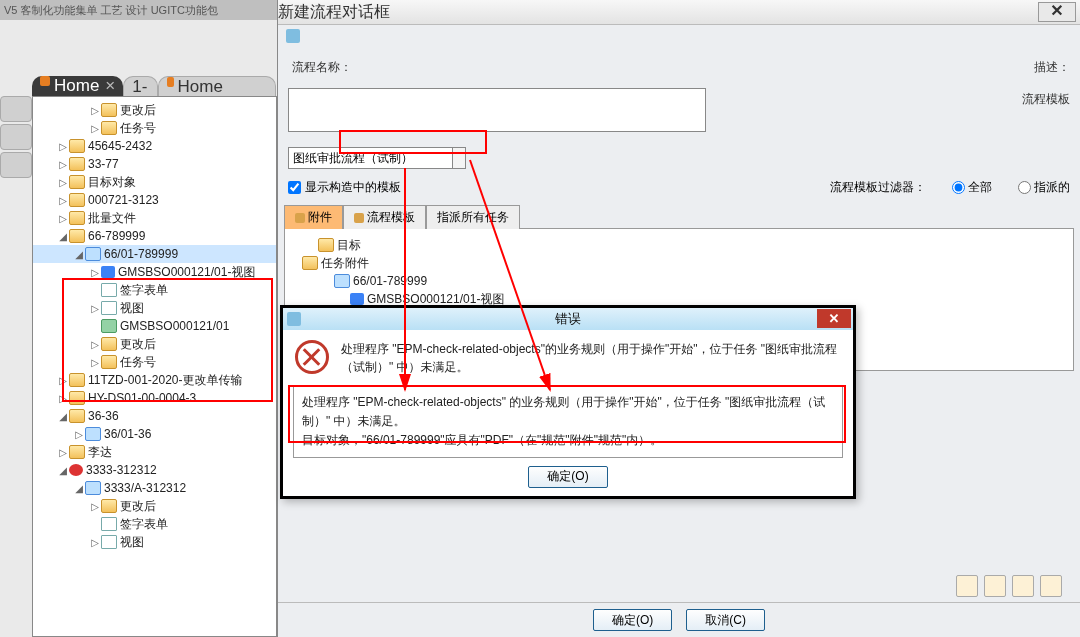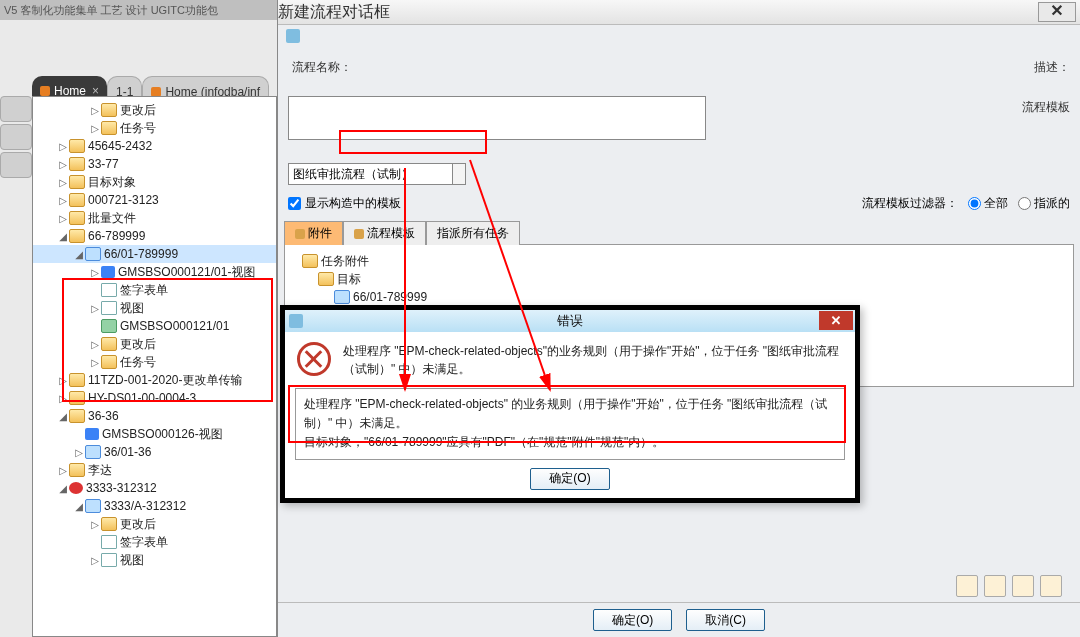--- a/index.html
+++ b/index.html
@@ -4,21 +4,21 @@
 <style>
 html,body{margin:0;padding:0;font-family:"Microsoft YaHei","Segoe UI",Tahoma,sans-serif;font-size:12px;background:#f0f0f0;overflow:hidden}
 #root{position:relative;width:1080px;height:637px;background:#eaeaea}
 
 
 .top-strip{position:absolute;top:0;left:0;right:0;height:20px;background:#bfbfbf;color:#555;font-size:11px;padding-left:4px;line-height:20px}
 .title-strip{position:absolute;top:20px;left:0;width:275px;height:28px;background:#dcdcdc;color:#444;font-size:12px;padding-left:4px;line-height:28px;white-space:nowrap;overflow:hidden}
 
 
 .tabbar{position:absolute;top:76px;left:32px;width:244px;height:20px;display:flex;gap:0}
-.tab{height:30px;display:inline-flex;align-items:center;padding:0 8px;font-size:12px;border-radius:10px 10px 0 0}
+.tab{height:30px;display:inline-flex;padding:0 8px;font-size:17px;border-radius:10px 10px 0 0}
 .tab.active{background:#3a3a3a;color:#fff}
 .tab.inactive{background:#d0d0d0;color:#333;border:1px solid #aaa;border-bottom:none}
 .tab .x{margin-left:6px;color:#bbb}
 .tab .ico{width:10px;height:10px;background:#e67e22;margin-right:4px;border-radius:2px}
 
 
 .side-btns{position:absolute;top:96px;left:0;width:32px;display:flex;flex-direction:column;gap:2px}
 .side-btn{width:30px;height:24px;background:#d0d0d0;border:1px solid #aaa;border-radius:4px}
 
 
@@ -37,42 +37,42 @@
 .ind{display:inline-block}
 
 
 .redbox{position:absolute;border:2px solid #ff0000;background:transparent;pointer-events:none}
 svg.arrows{position:absolute;top:0;left:0;width:1080px;height:637px;pointer-events:none}
 
 
 .dlg{position:absolute;top:0;left:277px;right:0;bottom:0;background:#eceef1;border-left:1px solid #888}
 .dlg-title{height:24px;background:linear-gradient(#f7f7f7,#e3e3e3);border-bottom:1px solid #bbb;display:flex;align-items:center;justify-content:flex-start;position:relative;font-size:16px;color:#333}
 .dlg-close{position:absolute;right:4px;top:2px;width:36px;height:18px;background:#e9e9e9;border:1px solid #999;text-align:center;line-height:16px;font-weight:bold;font-family:Arial}
-.form{padding:6px 10px;display:grid;grid-template-columns:64px 1fr;gap:20px 6px;align-items:start}
+.form{padding:6px 10px;display:grid;grid-template-columns:64px 1fr;gap:12px 6px;align-items:start}
 .form label{color:#333;text-align:right;padding-top:3px}
 .form input[type=text]{height:20px;border:1px solid #888;background:#fff;padding:0 4px;font-size:12px;width:408px}
 .form textarea{height:38px;border:1px solid #888;background:#fff;padding:2px 4px;font-size:12px;width:408px;resize:none}
 .star{color:#d33;margin-left:2px}
 .tmpl-row{display:flex;align-items:center;gap:0}
 .tmpl-input{height:20px;border:1px solid #888;background:#fff;padding:0 4px;width:192px}
 .tmpl-btn{width:18px;height:22px;border:1px solid #888;background:#f4f4f4;margin-left:-1px}
 .chk-row{padding:4px 10px;display:flex;align-items:center;justify-content:space-between}
 .chk-row .left{display:flex;align-items:center;gap:4px}
-.radio-grp{display:flex;align-items:center;gap:10px}
+.radio-grp{display:flex;align-items:center;gap:26px}
 .radio-grp label{display:flex;align-items:center;gap:3px}
 
 
 .inner-tabs{margin:4px 6px 0 6px;display:flex;border-bottom:1px solid #999;gap:-1px}
 .inner-tab{padding:3px 10px;border:1px solid #999;border-bottom:none;background:#eee;position:relative;top:1px;font-size:12px}
 .inner-tab.active{background:#fdba74}
 .inner-tab .tico{display:inline-block;width:10px;height:10px;background:#d9a24a;margin-right:3px;border-radius:2px;vertical-align:middle}
 .attach-panel{margin:0 6px;border:1px solid #999;border-top:none;height:135px;background:#fff;overflow:auto;padding:3px}
 
 
-.err-dlg{position:absolute;left:280px;top:305px;width:570px;background:#fff;border:5px solid #000000;box-shadow:3px 3px 8px rgba(0,0,0,.25)}
+.err-dlg{position:absolute;left:280px;top:305px;width:570px;background:#fff;border:3px solid #000000;box-shadow:3px 3px 8px rgba(0,0,0,.25)}
 .err-title{height:22px;background:linear-gradient(#dff1fb,#b9e0f5);display:flex;align-items:center;justify-content:center;color:#111;position:relative;font-size:13px}
 .err-title .tico{position:absolute;left:4px;top:4px;width:14px;height:14px;background:#7fbde0;border-radius:2px}
 .err-close{position:absolute;right:2px;top:1px;width:34px;height:19px;background:#c0392b;color:#fff;text-align:center;line-height:19px;font-family:Arial;font-weight:bold}
 .err-top{display:flex;padding:10px 12px;gap:12px;align-items:flex-start}
 .err-icon{width:28px;height:28px;border:3px solid #c0392b;border-radius:50%;position:relative;flex:none}
 .err-icon::before,.err-icon::after{content:"";position:absolute;left:12px;top:3px;width:3px;height:22px;background:#c0392b}
 .err-icon::before{transform:rotate(45deg)}
 .err-icon::after{transform:rotate(-45deg)}
 .err-msg{font-size:12px;color:#222;line-height:1.5}
 .err-detail{margin:0 10px;border:1px solid #999;padding:6px 8px;font-size:12px;color:#222;line-height:1.6}
@@ -217,26 +217,20 @@
           <span>HY-DS01-00-0004-3</span>
         </div>
         <div class="tree-row">
           <span class="ind" style="width: 24px;"></span>
           <span class="tw">◢</span>
           <span class="ico-folder"></span>
           <span>36-36</span>
         </div>
         <div class="tree-row">
           <span class="ind" style="width: 40px;"></span>
-          <span class="tw"></span>
-          <span class="ico-geom"></span>
-          <span>GMSBSO000126-视图</span>
-        </div>
-        <div class="tree-row">
-          <span class="ind" style="width: 40px;"></span>
           <span class="tw">▷</span>
           <span class="ico-rev"></span>
           <span>36/01-36</span>
         </div>
         <div class="tree-row">
           <span class="ind" style="width: 24px;"></span>
           <span class="tw">▷</span>
           <span class="ico-folder"></span>
           <span>李达</span>
         </div>
@@ -315,30 +309,30 @@
     </div>
 
     <div class="inner-tabs">
       <div class="inner-tab active"><span class="tico"></span><span>附件</span></div>
       <div class="inner-tab"><span class="tico"></span><span>流程模板</span></div>
       <div class="inner-tab"><span>指派所有任务</span></div>
     </div>
     <div class="attach-panel">
       <div class="tree" id="attach-tree">
           <div class="tree-row">
+            <span class="ind" style="width: 18px;"></span>
+            <span class="tw"></span>
+            <span class="ico-folder"></span>
+            <span>目标</span>
+          </div>
+          <div class="tree-row">
             <span class="ind" style="width: 2px;"></span>
             <span class="tw"></span>
             <span class="ico-folder"></span>
             <span>任务附件</span>
-          </div>
-          <div class="tree-row">
-            <span class="ind" style="width: 18px;"></span>
-            <span class="tw"></span>
-            <span class="ico-folder"></span>
-            <span>目标</span>
           </div>
           <div class="tree-row">
             <span class="ind" style="width: 34px;"></span>
             <span class="tw"></span>
             <span class="ico-rev"></span>
             <span>66/01-789999</span>
           </div>
           <div class="tree-row">
             <span class="ind" style="width: 50px;"></span>
             <span class="tw"></span>

